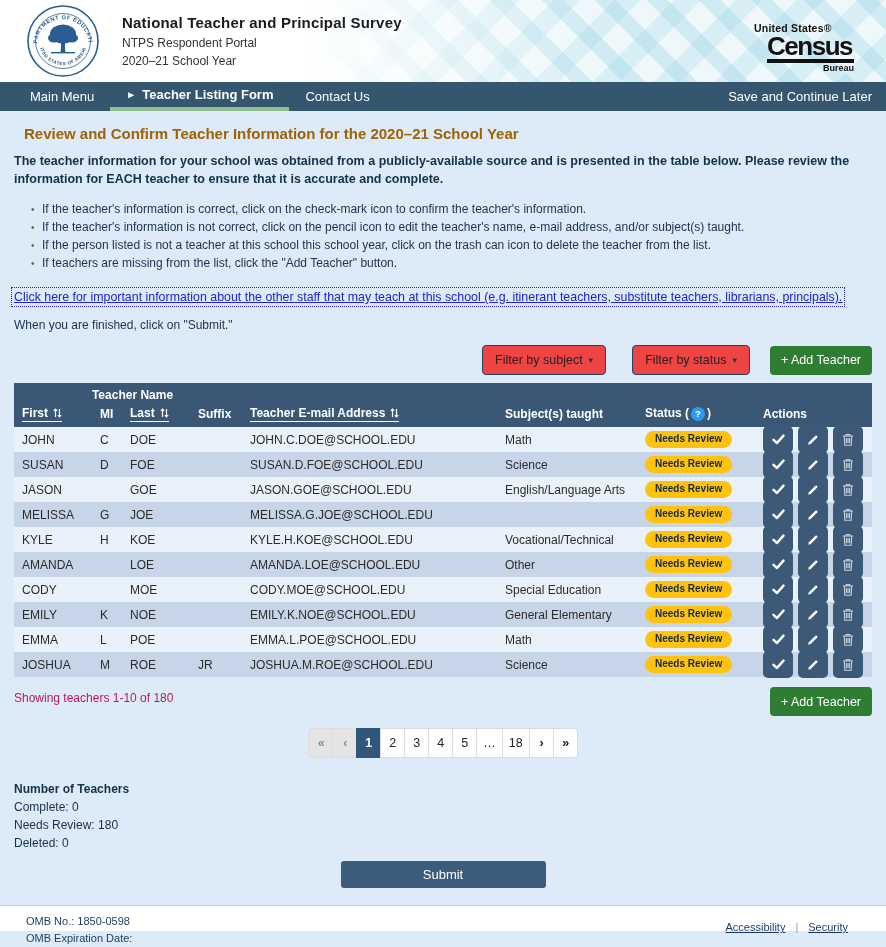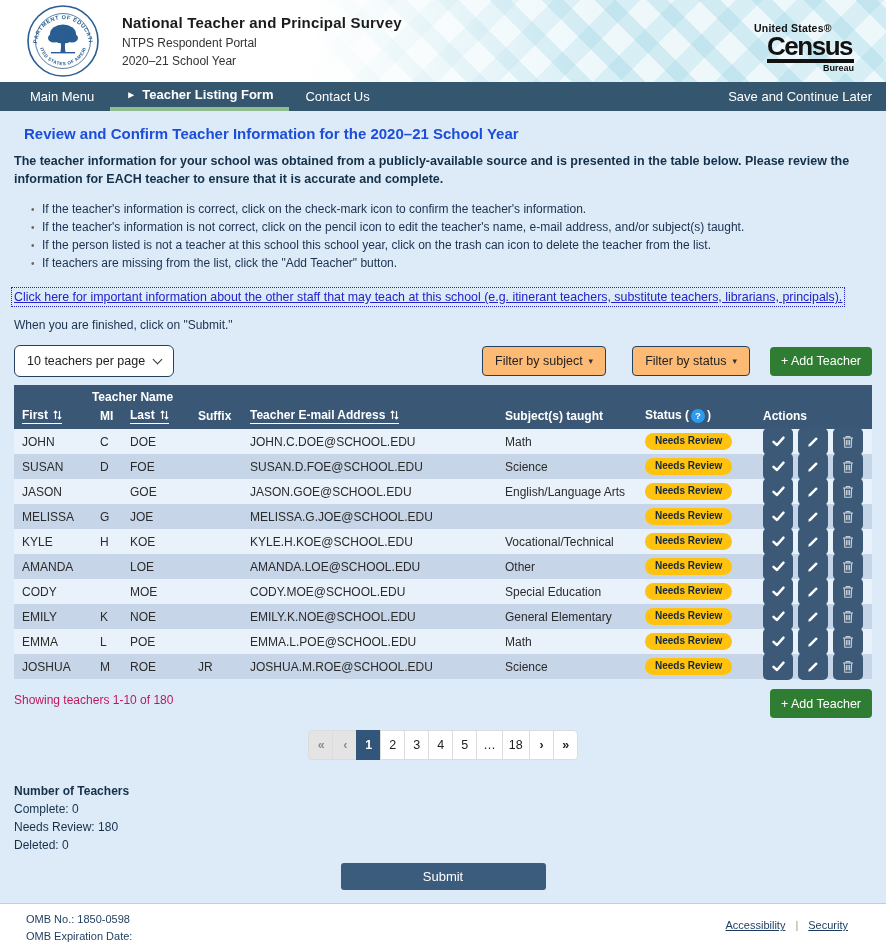--- a/index.html
+++ b/index.html
@@ -31,33 +31,33 @@
   .census-bureau { font-size:9px; font-weight:bold; text-align:right; margin-top:0; }
   
   .navbar { height:29px; background:#35566f; display:flex; align-items:stretch; color:#fff; font-size:13px; }
   .nav-item { padding:0 16px; display:flex; align-items:center; gap:6px; cursor:pointer; }
   .nav-item:first-child { margin-left:14px; }
   .nav-item.active { font-weight:bold; border-bottom:4px solid #90be90; padding-bottom:0; }
   .nav-arrow { font-size:10px; }
   .nav-save { margin-left:auto; margin-right:14px; display:flex; align-items:center; cursor:pointer; }
   
   .content { padding:0 14px; }
-  .page-title { color:#1d4ed8; font-size:15px; font-weight:bold; margin:14px 0 10px 10px; }
+  .page-title { color:#a16207; font-size:15px; font-weight:bold; margin:14px 0 10px 10px; }
   .intro-par { color:#14304a; font-weight:bold; font-size:12.5px; line-height:18px; }
   .bullets { list-style:none; padding-left:28px; margin:12px 0 0; }
   .bullets li { font-size:12px; color:#1b3150; line-height:18px; position:relative; }
   .bullets li::before { content:"•"; position:absolute; left:-11px; top:1px; color:#666; font-size:10px; }
   .link-row { margin:15px 0 13px;text-decoration:underline; }
   .info-link { color:#2222cc; font-size:12.4px; text-decoration:underline; outline:1px dotted #2222cc; outline-offset:2px; cursor:pointer; }
   .finish { font-size:12px; color:#1b3150; margin-bottom:13px; }
   
   .controls { display:flex; align-items:center; margin-bottom:8px; }
   .per-page { border:1px solid #24425f; border-radius:6px; background:#fff; height:32px; padding:0 12px; font-size:12.5px; color:#222; display:inline-flex; align-items:center; gap:9px; cursor:pointer; }
   .chev { width:7px; height:7px; border-right:1.6px solid #333; border-bottom:1.6px solid #333; transform:rotate(45deg); margin-top:-4px; }
-  .filter-btn { border:1px solid #24425f; border-radius:4px; background:#fdba74; height:30px; padding:0 12px; font-size:12.5px; color:#222; display:inline-flex; align-items:center; gap:6px; margin-left:26px; cursor:pointer; font-family:inherit;text-align:center; }
+  .filter-btn { border:1px solid #24425f; border-radius:4px; background:#ef4444; height:30px; padding:0 12px; font-size:12.5px; color:#222; display:inline-flex; align-items:center; gap:6px; margin-left:26px; cursor:pointer; font-family:inherit;text-align:center; }
   .caret { font-size:9px; color:#333; }
   .add-btn { background:#2e7d32; color:#fff; border:none; border-radius:4px; height:29px; padding:0 11px; font-size:12.5px; margin-left:20px; cursor:pointer; font-family:inherit; }
   .controls .spacer { flex:1; }
   
   .ttable { width:858px; }
   .thead { background:#3a5875; color:#fff; }
   .group-row { height:17px; padding-top:5px; }
   .group-cell { width:230px; text-align:center; font-size:12px; font-weight:bold;padding-left:7px; }
   .grid { display:grid; grid-template-columns:80px 30px 68px 52px 255px 140px 118px 115px; align-items:center; }
   .col-row { height:27px; font-size:12px; font-weight:bold; }
@@ -81,21 +81,21 @@
   .page-cell:last-child { border-radius:0 4px 4px 0; }
   .page-cell.disabled { background:#e4e4e4; color:#8a8a8a; cursor:default; }
   .page-cell.active { background:#31567a; border-color:#31567a; color:#fff; font-weight:bold; }
   .page-cell.nav-glyph { font-weight:bold; letter-spacing:-1px; }
   
   .totals { margin-top:22px; font-size:12px; color:#17304b; line-height:18px; }
   .totals .t-head { font-weight:bold; }
   .submit-wrap { text-align:center; margin-top:9px; }
   .submit-btn { width:205px; height:27px; background:#3b5c7c; color:#fff; border:none; border-radius:3px; font-size:13px; cursor:pointer; font-family:inherit; }
   
-  .footer { position:absolute; left:0; right:0; bottom:0; height:44px; background:#fff; border-top:1px solid #ccc; font-size:11px; color:#1b3a5f; }
+  .footer { position:absolute; left:0; right:0; bottom:16px; height:26px; background:#fff; border-top:1px solid #ccc; font-size:11px; color:#1b3a5f; }
   .omb { position:absolute; left:26px; top:7px; line-height:17px; }
   .foot-links { position:absolute; right:38px; top:15px; display:flex; gap:10px; align-items:center; }
   .foot-link { color:#1b3a5f; text-decoration:underline; cursor:pointer; }
   .foot-sep { color:#999; }
 </style>
 </head>
 <body>
 
 <div class="header">
   <div class="header-pattern"></div>
@@ -156,24 +156,20 @@
     <li>If the teacher's information is not correct, click on the pencil icon to edit the teacher's name, e-mail address, and/or subject(s) taught.</li>
     <li>If the person listed is not a teacher at this school this school year, click on the trash can icon to delete the teacher from the list.</li>
     <li>If teachers are missing from the list, click the "Add Teacher" button.</li>
   </ul>
   <div class="link-row">
     <a class="info-link">Click here for important information about the other staff that may teach at this school (e.g. itinerant teachers, substitute teachers, librarians, principals).</a>
   </div>
   <div class="finish">When you are finished, click on "Submit."</div>
 
   <div class="controls">
-    <div class="per-page">
-      <span>10 teachers per page</span>
-      <span class="chev"></span>
-    </div>
     <div class="spacer"></div>
     <button class="filter-btn">
       <span>Filter by subject</span>
       <span class="caret">▾</span>
     </button>
     <button class="filter-btn">
       <span>Filter by status</span>
       <span class="caret">▾</span>
     </button>
     <button class="add-btn">+ Add Teacher</button>

